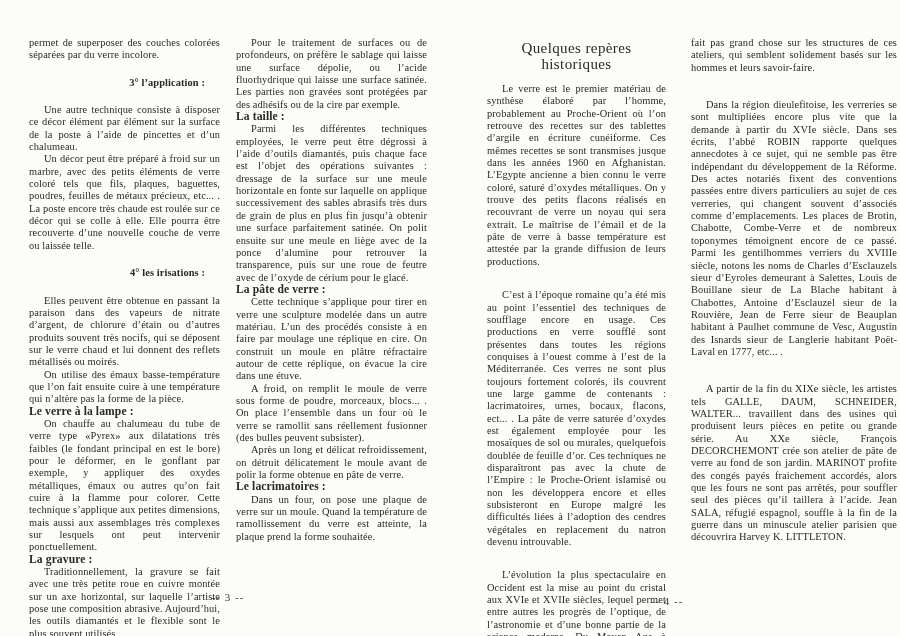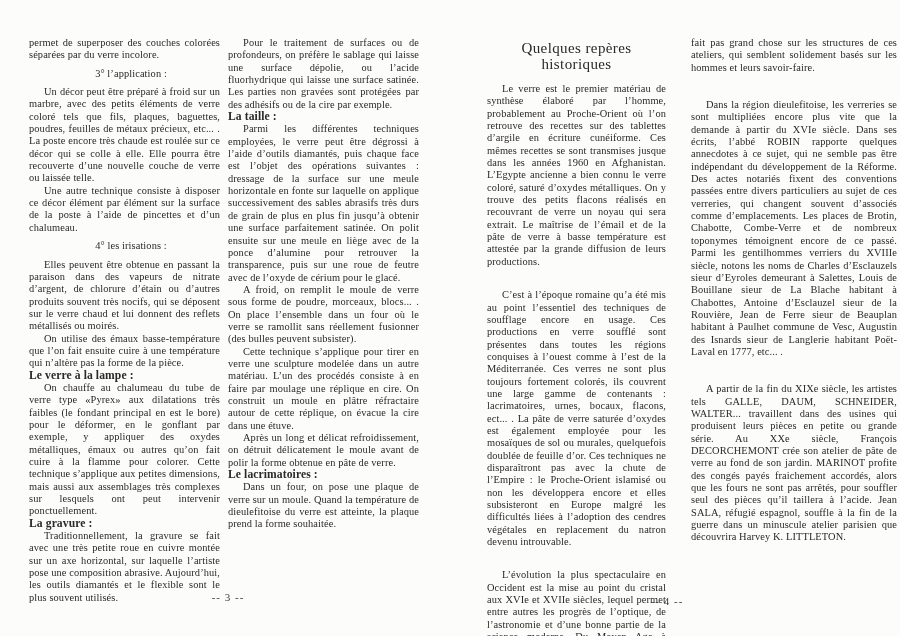--- a/index.html
+++ b/index.html
@@ -19,44 +19,44 @@
     background: #fcfcfb;
   }
   .col {
     position: absolute;
     font-size: 10.4px;
     line-height: 12.35px;
     text-align: justify;
     letter-spacing: 0.1px;
   }
   .c1 { left: 29px;  top: 37px; width: 191px; }
-  .c2 { left: 228px; top: 37px; width: 191px; }
+  .c2 { left: 236px; top: 37px; width: 191px; }
   .c3 { left: 487px; top: 40px; width: 179px; }
   .c4 { left: 672px; top: 37px; width: 206px; margin-left: 19px; }
 
   .b-title {
     font-size: 15px;
     line-height: 16px;
     text-align: center;
     text-indent: 0;
     letter-spacing: 0.4px;
     margin: 0 0 11px 0;
   }
   .b-h1 {
     font-weight: bold;
     font-size: 11.6px;
     text-align: left;
     text-indent: 0;
     margin: 0;
   }
   .b-h2 {
-    font-weight: normal;
-    text-align: center;
+    font-weight: bold;
+    text-align: right;
     text-indent: 13px;
-    margin: 6px;
+    margin: 15px;
   }
   .b-p  { text-indent: 15px; margin: 0; }
   .b-pn { text-indent: 0;    margin: 0; }
   .gap  { margin-top: 21px; }
   .gap2 { margin-top: 25px; }
 
   .pagenum {
     position: absolute;
     font-size: 11px;
     color: #3a3834;
@@ -66,39 +66,40 @@
   .pn3 { left: 29px;  width: 398px; top: 591px; }
   .pn4 { left: 467px; width: 400px; top: 595px; }
 </style>
 </head>
 <body>
 
 <div class="sheet">
   <div class="col c1">
       <div class="b-pn">permet de superposer des couches colorées séparées par du verre incolore.</div>
       <div class="b-h2">3° l’application :</div>
+      <div class="b-p">Une autre technique consiste à disposer ce décor élément par élément sur la surface de la poste à l’aide de pincettes et d’un chalumeau.</div>
       <div class="b-p">Un décor peut être préparé à froid sur un marbre, avec des petits éléments de verre coloré tels que fils, plaques, baguettes, poudres, feuilles de métaux précieux, etc... . La poste encore très chaude est roulée sur ce décor qui se colle à elle. Elle pourra être recouverte d’une nouvelle couche de verre ou laissée telle.</div>
-      <div class="b-p">Une autre technique consiste à disposer ce décor élément par élément sur la surface de la poste à l’aide de pincettes et d’un chalumeau.</div>
       <div class="b-h2">4° les irisations :</div>
       <div class="b-p">Elles peuvent être obtenue en passant la paraison dans des vapeurs de nitrate d’argent, de chlorure d’étain ou d’autres produits souvent très nocifs, qui se déposent sur le verre chaud et lui donnent des reflets métallisés ou moirés.</div>
       <div class="b-p">On utilise des émaux basse-température que l’on fait ensuite cuire à une température qui n’altère pas la forme de la pièce.</div>
       <div class="b-h1">Le verre à la lampe :</div>
       <div class="b-p">On chauffe au chalumeau du tube de verre type «Pyrex» aux dilatations très faibles (le fondant principal en est le bore) pour le déformer, en le gonflant par exemple, y appliquer des oxydes métalliques, émaux ou autres qu’on fait cuire à la flamme pour colorer. Cette technique s’applique aux petites dimensions, mais aussi aux assemblages très complexes sur lesquels ont peut intervenir ponctuellement.</div>
       <div class="b-h1">La gravure :</div>
       <div class="b-p">Traditionnellement, la gravure se fait avec une très petite roue en cuivre montée sur un axe horizontal, sur laquelle l’artiste pose une composition abrasive. Aujourd’hui, les outils diamantés et le flexible sont le plus souvent utilisés.</div>
     </div>
   <div class="col c2">
       <div class="b-p">Pour le traitement de surfaces ou de profondeurs, on préfère le sablage qui laisse une surface dépolie, ou l’acide fluorhydrique qui laisse une surface satinée. Les parties non gravées sont protégées par des adhésifs ou de la cire par exemple.</div>
       <div class="b-h1">La taille :</div>
       <div class="b-p">Parmi les différentes techniques employées, le verre peut être dégrossi à l’aide d’outils diamantés, puis chaque face est l’objet des opérations suivantes : dressage de la surface sur une meule horizontale en fonte sur laquelle on applique successivement des sables abrasifs très durs de grain de plus en plus fin jusqu’à obtenir une surface parfaitement satinée. On polit ensuite sur une meule en liège avec de la ponce d’alumine pour retrouver la transparence, puis sur une roue de feutre avec de l’oxyde de cérium pour le glacé.</div>
+      <div class="b-h1">La pâte de verre :</div>
+      <div class="b-p">Cette technique s’applique pour tirer en verre une sculpture modelée dans un autre matériau. L’un des procédés consiste à en faire par moulage une réplique en cire. On construit un moule en plâtre réfractaire autour de cette réplique, on évacue la cire dans une étuve.</div>
       <div class="b-p">A froid, on remplit le moule de verre sous forme de poudre, morceaux, blocs... . On place l’ensemble dans un four où le verre se ramollit sans réellement fusionner (des bulles peuvent subsister).</div>
-      <div class="b-p">Cette technique s’applique pour tirer en verre une sculpture modelée dans un autre matériau. L’un des procédés consiste à en faire par moulage une réplique en cire. On construit un moule en plâtre réfractaire autour de cette réplique, on évacue la cire dans une étuve.</div>
       <div class="b-p">Après un long et délicat refroidissement, on détruit délicatement le moule avant de polir la forme obtenue en pâte de verre.</div>
       <div class="b-h1">Le lacrimatoires :</div>
-      <div class="b-p">Dans un four, on pose une plaque de verre sur un moule. Quand la température de dieulefitoise du verre est atteinte, la plaque prend la forme souhaitée.</div>
+      <div class="b-p">Dans un four, on pose une plaque de verre sur un moule. Quand la température de ramollissement du verre est atteinte, la plaque prend la forme souhaitée.</div>
     </div>
   <div class="col c3">
       <div class="b-title">Quelques repères historiques</div>
       <div class="b-p">Le verre est le premier matériau de synthèse élaboré par l’homme, probablement au Proche-Orient où l’on retrouve des recettes sur des tablettes d’argile en écriture cunéiforme. Ces mêmes recettes se sont transmises jusque dans les années 1960 en Afghanistan. L’Egypte ancienne a bien connu le verre coloré, saturé d’oxydes métalliques. On y trouve des petits flacons réalisés en recouvrant de verre un noyau qui sera extrait. Le maîtrise de l’émail et de la pâte de verre à basse température est attestée par la grande diffusion de leurs productions.</div>
       <div class="b-p gap">C’est à l’époque romaine qu’a été mis au point l’essentiel des techniques de soufflage encore en usage. Ces productions en verre soufflé sont présentes dans toutes les régions conquises à l’ouest comme à l’est de la Méditerranée. Ces verres ne sont plus toujours fortement colorés, ils couvrent une large gamme de contenants : lacrimatoires, urnes, bocaux, flacons, ect... . La pâte de verre saturée d’oxydes est également employée pour les mosaïques de sol ou murales, quelquefois doublée de feuille d’or. Ces techniques ne disparaîtront pas avec la chute de l’Empire : le Proche-Orient islamisé ou non les développera encore et elles subsisteront en Europe malgré les difficultés liées à l’adoption des cendres végétales en replacement du natron devenu introuvable.</div>
       <div class="b-p gap">L’évolution la plus spectaculaire en Occident est la mise au point du cristal aux XVIe et XVIIe siècles, lequel permet entre autres les progrès de l’optique, de l’astronomie et d’une bonne partie de la science moderne. Du Moyen Age à l’époque industrielle, on trouve nombre de verreries itinérantes qui déménagent chaque fois que le bois se fait trop lointain. On ne sait en</div>
     </div>
   <div class="col c4">
       <div class="b-pn">fait pas grand chose sur les structures de ces ateliers, qui semblent solidement basés sur les hommes et leurs savoir-faire.</div>
       <div class="b-p gap2">Dans la région dieulefitoise, les verreries se sont multipliées encore plus vite que la demande à partir du XVIe siècle. Dans ses écrits, l’abbé ROBIN rapporte quelques annecdotes à ce sujet, qui ne semble pas être indépendant du développement de la Réforme. Des actes notariés fixent des conventions passées entre divers particuliers au sujet de ces verreries, qui changent souvent d’associés comme d’emplacements. Les places de Brotin, Chabotte, Combe-Verre et de nombreux toponymes témoignent encore de ce passé. Parmi les gentilhommes verriers du XVIIIe siècle, notons les noms de Charles d’Esclauzels sieur d’Eyroles demeurant à Salettes, Louis de Bouillane sieur de La Blache habitant à Chabottes, Antoine d’Esclauzel sieur de la Rouvière, Jean de Ferre sieur de Beauplan habitant à Paulhet commune de Vesc, Augustin des Isnards sieur de Langlerie habitant Poët-Laval en 1777, etc... .</div>

